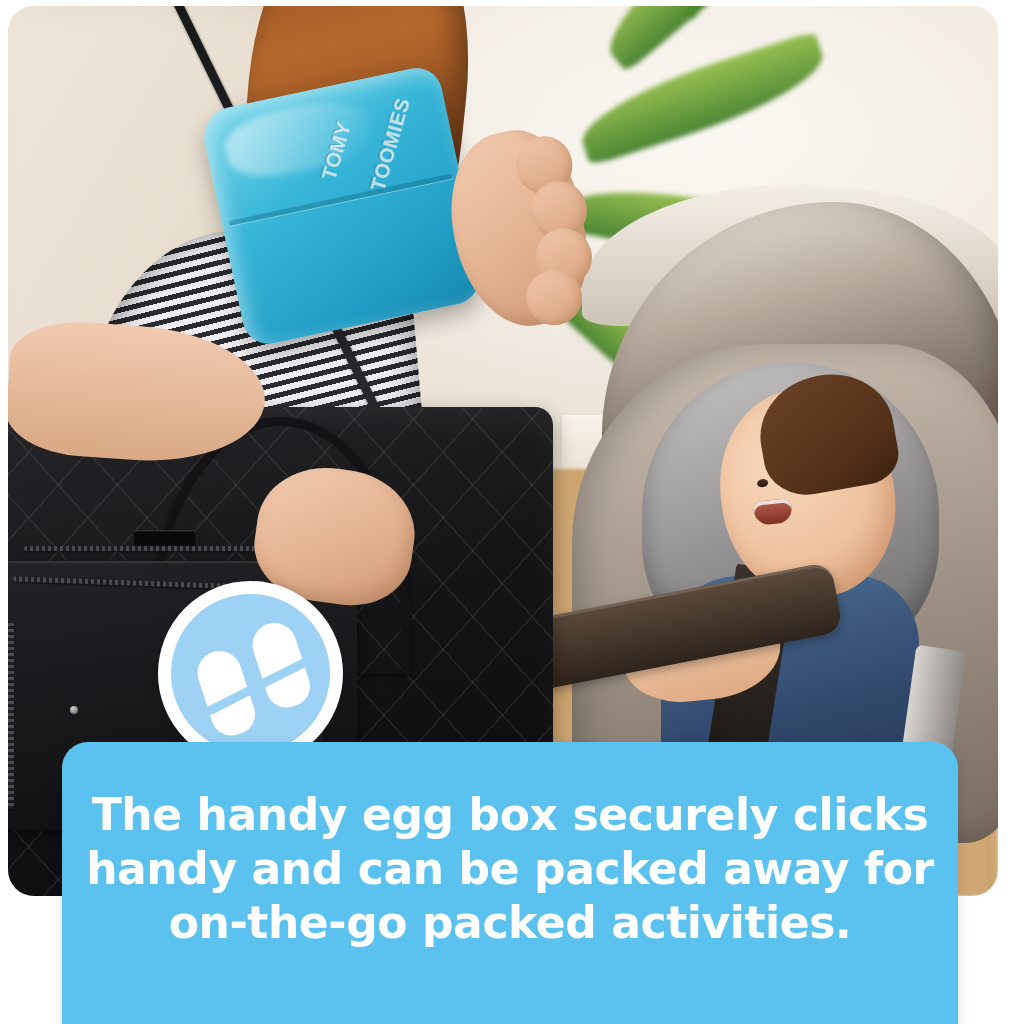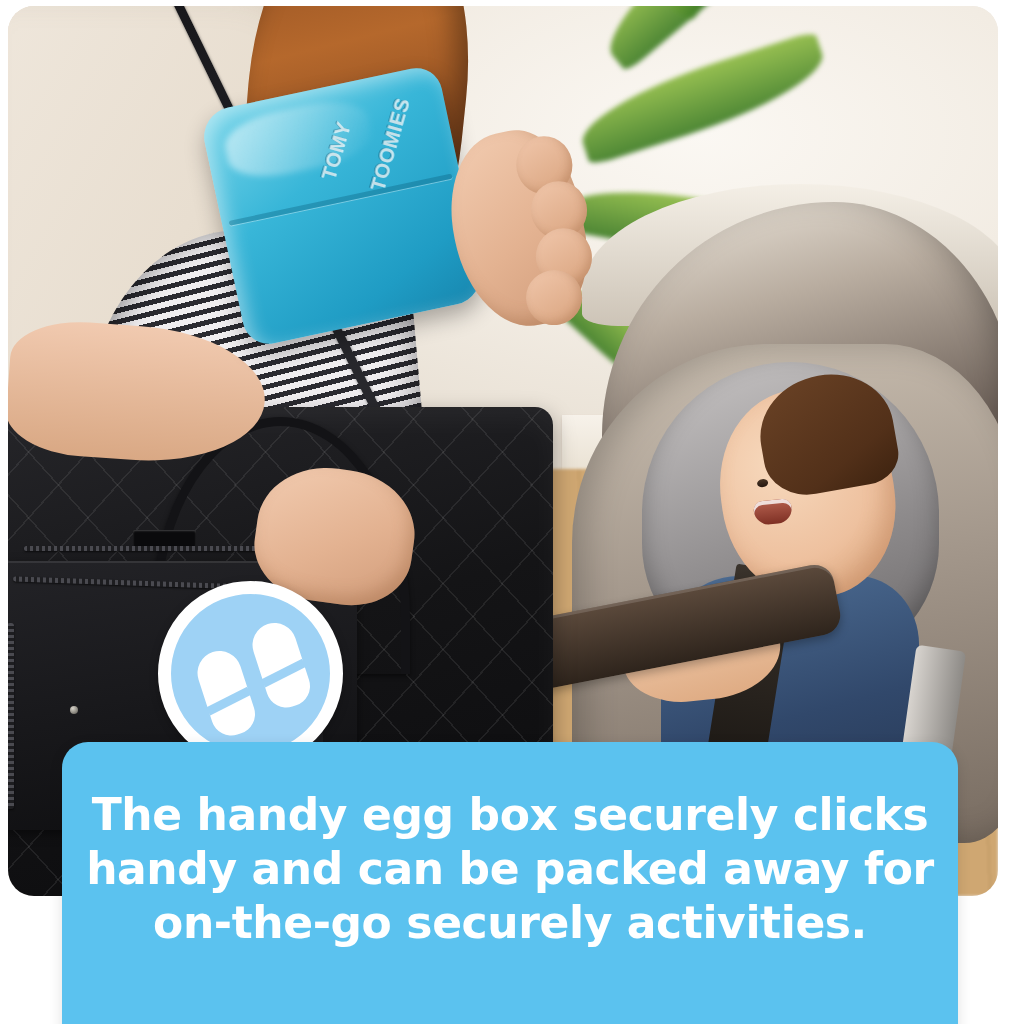--- a/index.html
+++ b/index.html
@@ -420,17 +420,17 @@
 
   <div class="badge">
     <div class="footprint fp-left"></div>
     <div class="footprint fp-right"></div>
   </div>
 
   <div class="banner">
     <div class="caption">
       <span class="ln">The handy egg box securely clicks</span>
       <span class="ln">handy and can be packed away for</span>
-      <span class="ln">on-the-go securely activities.</span>
+      <span class="ln">on-the-go packed activities.</span>
     </div>
   </div>
 
 </div>
 
 </body></html>

